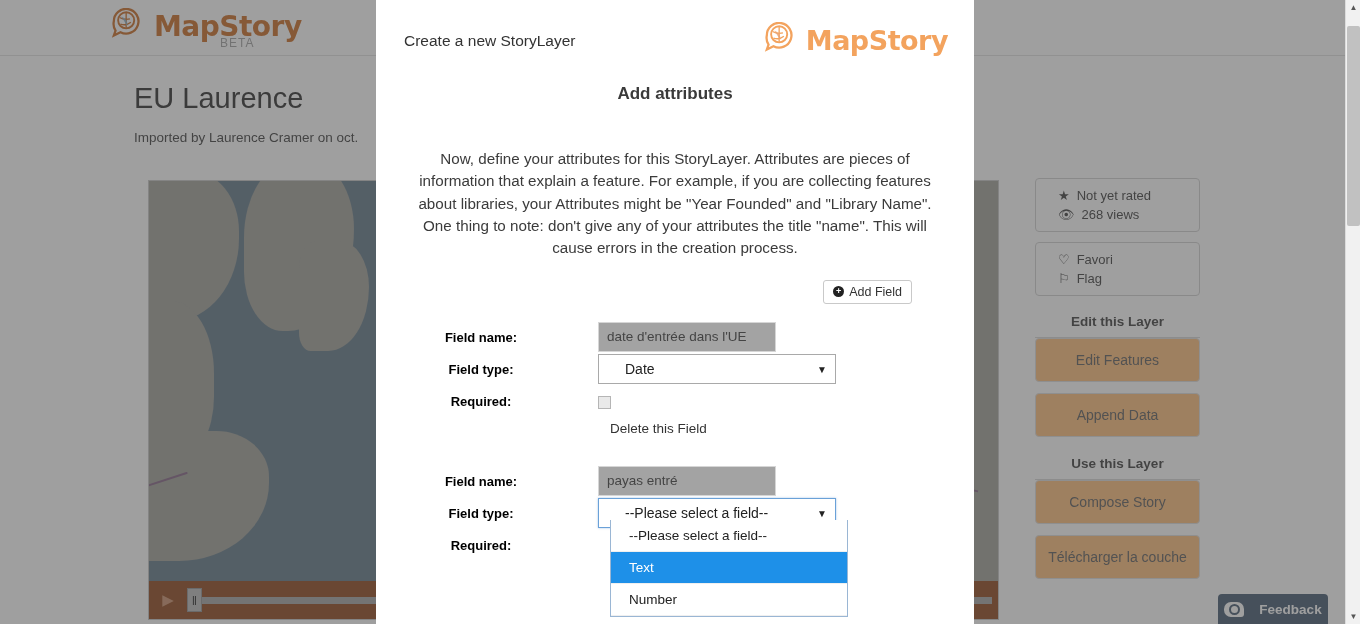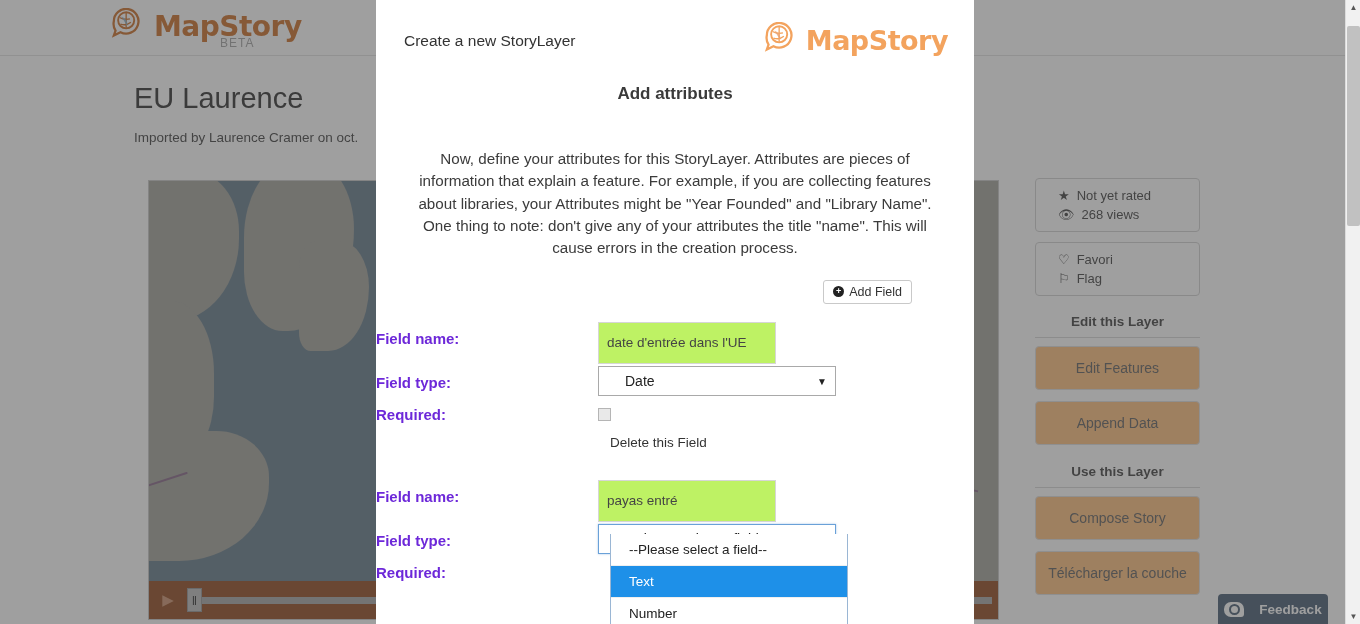--- a/index.html
+++ b/index.html
@@ -172,21 +172,20 @@
     padding: 2px 0 2px 12px;
   }
   .rail-heading {
     text-align: center;
     font-size: 13.5px;
     font-weight: bold;
     color: #333;
     padding-top: 8px;
     border-bottom: 1px solid #d5d5d5;
     padding-bottom: 8px;
-    margin-bottom: 8px;
   }
   .rail-btn {
     width: 165px; height: 44px;
     background: #fdba74;
     border: 1px solid #dcdcdc;
     border-radius: 4px;
     display: flex; align-items: center; justify-content: center;
     font-size: 14px; color: #555;
     margin-bottom: 11px;
     cursor: pointer;
@@ -315,31 +314,31 @@
     font-weight: bold;
   }
 
   .field-group { margin-top: 18px; position: relative; }
   .fg-row {
     display: flex; align-items: flex-start;
     margin-bottom: 2px;
   }
   .fg-label {
     width: 222px;
-    text-align: left;
+    text-align: center;
     padding-right: 12px;
-    font-size: 15px;
+    font-size: 13px;
     font-weight: bold;
-    color: #6d28d9;
+    color: #000000;
     padding-top: 8px;
   }
   .fg-input {
-    width: 178px; height: 42px;
+    width: 178px; height: 30px;
     border: 1px solid #d6d6d6;
-    background: #bef264;
+    background: #a3a3a3;
     padding: 0 8px;
     font-size: 13.5px;
     color: #444;
     outline: none;
     font-family: "Liberation Sans", sans-serif;
   }
   .fg-select {
     width: 238px; height: 30px;
     border: 1px solid #a9a9a9;
     background: #fff;

